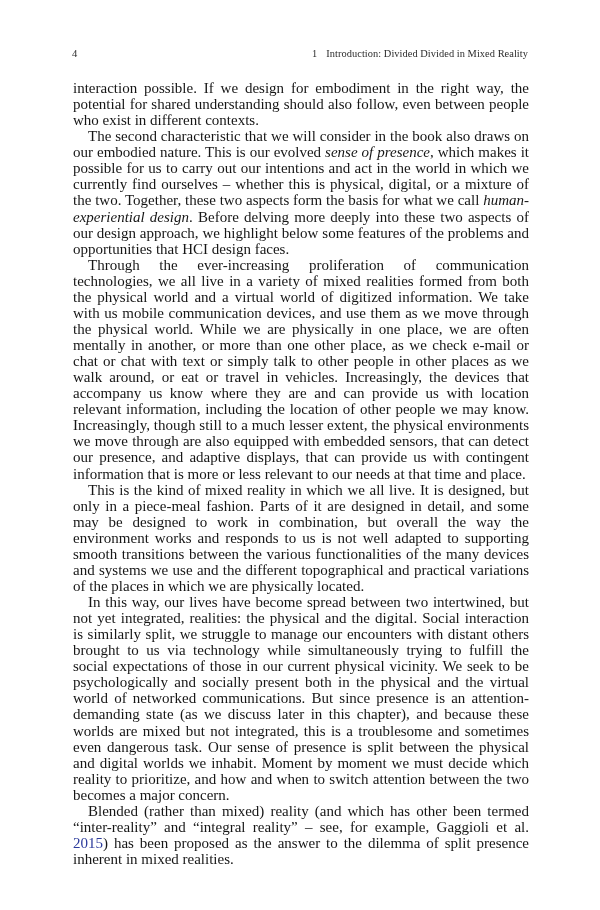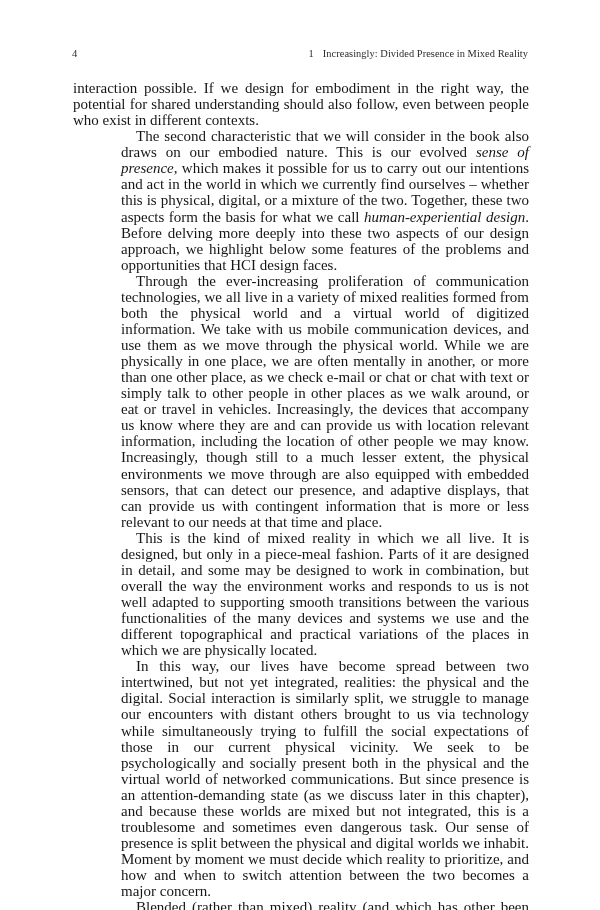--- a/index.html
+++ b/index.html
@@ -65,41 +65,40 @@
     color: #161616;
     -webkit-font-smoothing: antialiased;
   }
   p.para {
     margin: 0;
     text-indent: 0;
     hyphens: manual;
   }
   p.para + p.para {
     text-indent: 15px;
-    margin-left: 48px;
   }
   .it {
     font-style: italic;
   }
   a.cite-link,
   .cite-link {
     color: #2b3a9c;
     text-decoration: none;
   }
 </style>
 </head>
 <body>
 
 <div class="page">
 
   <div class="running-head">
     <span class="folio">4</span>
     <span class="head-right">
       <span class="head-chapter-no">1</span>
-      <span class="head-title">Increasingly: Divided Presence in Mixed Reality</span>
+      <span class="head-title">Introduction: Divided Divided in Mixed Reality</span>
     </span>
   </div>
 
   <div class="textblock">
       <p class="para"><span>interaction possible. If we design for embodiment in the right way, the potential for shared understanding should also follow, even between people who exist in different contexts.</span></p>
       <p class="para"><span>The second characteristic that we will consider in the book also draws on our embodied nature. This is our evolved </span><em class="it">sense of presence</em><span>, which makes it possible for us to carry out our intentions and act in the world in which we currently find ourselves – whether this is physical, digital, or a mixture of the two. Together, these two aspects form the basis for what we call </span><em class="it">human-experiential design</em><span>. Before delving more deeply into these two aspects of our design approach, we highlight below some features of the problems and opportunities that HCI design faces.</span></p>
       <p class="para"><span>Through the ever-increasing proliferation of communication technologies, we all live in a variety of mixed realities formed from both the physical world and a virtual world of digitized information. We take with us mobile communication devices, and use them as we move through the physical world. While we are physically in one place, we are often mentally in another, or more than one other place, as we check e-mail or chat or chat with text or simply talk to other people in other places as we walk around, or eat or travel in vehicles. Increasingly, the devices that accompany us know where they are and can provide us with location relevant information, including the location of other people we may know. Increasingly, though still to a much lesser extent, the physical environments we move through are also equipped with embedded sensors, that can detect our presence, and adaptive displays, that can provide us with contingent information that is more or less relevant to our needs at that time and place.</span></p>
       <p class="para"><span>This is the kind of mixed reality in which we all live. It is designed, but only in a piece-meal fashion. Parts of it are designed in detail, and some may be designed to work in combination, but overall the way the environment works and responds to us is not well adapted to supporting smooth transitions between the various functionalities of the many devices and systems we use and the different topographical and practical variations of the places in which we are physically located.</span></p>
       <p class="para"><span>In this way, our lives have become spread between two intertwined, but not yet integrated, realities: the physical and the digital. Social interaction is similarly split, we struggle to manage our encounters with distant others brought to us via technology while simultaneously trying to fulfill the social expectations of those in our current physical vicinity. We seek to be psychologically and socially present both in the physical and the virtual world of networked communications. But since presence is an attention-demanding state (as we discuss later in this chapter), and because these worlds are mixed but not integrated, this is a troublesome and sometimes even dangerous task. Our sense of presence is split between the physical and digital worlds we inhabit. Moment by moment we must decide which reality to prioritize, and how and when to switch attention between the two becomes a major concern.</span></p>
       <p class="para"><span>Blended (rather than mixed) reality (and which has other been termed “inter-reality” and “integral reality” – see, for example, Gaggioli et al. </span><a class="cite-link" href="#">2015</a><span>) has been proposed as the answer to the dilemma of split presence inherent in mixed realities.</span></p>

